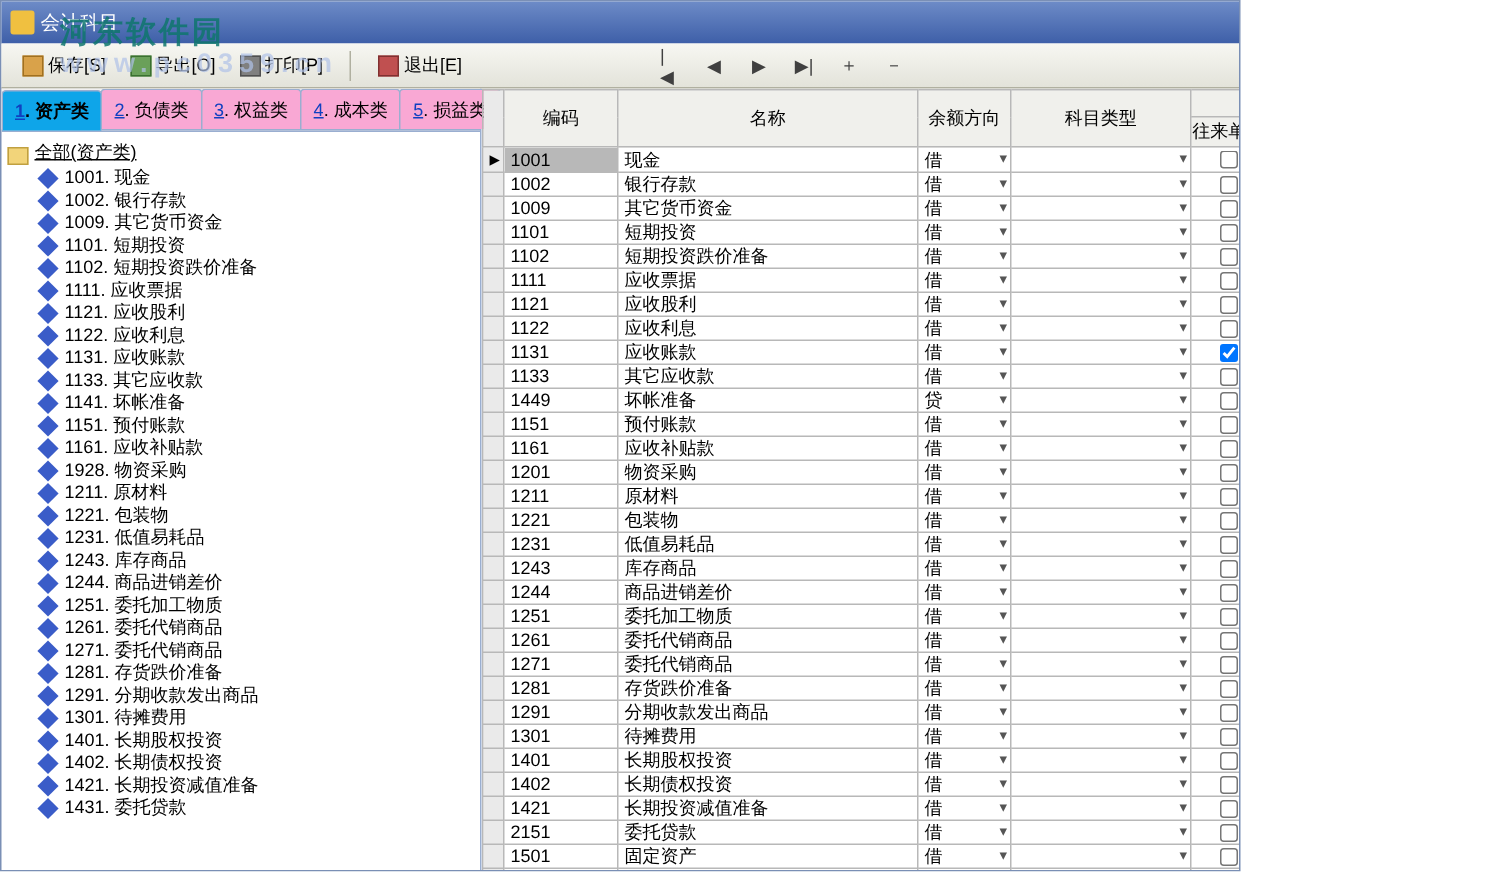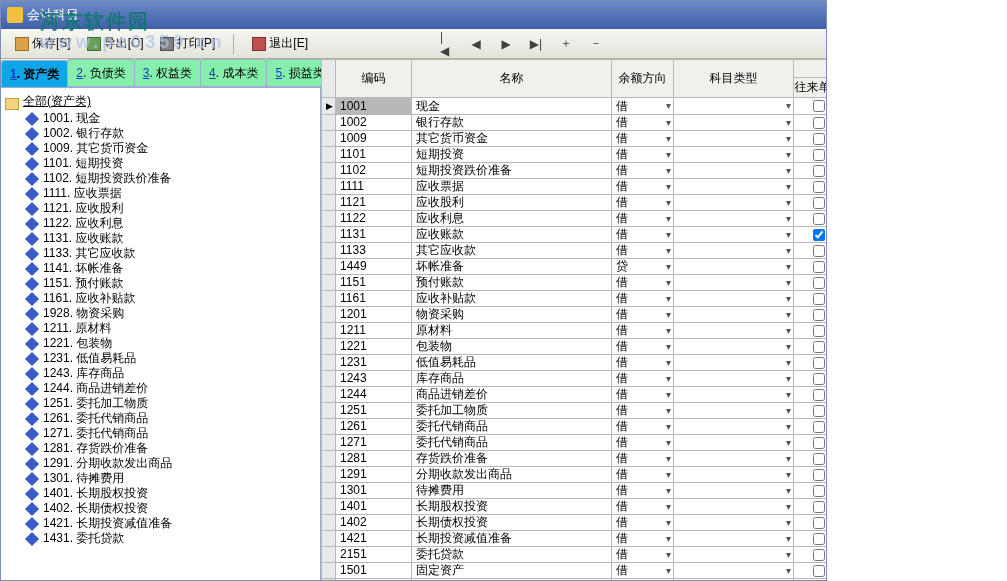--- a/index.html
+++ b/index.html
@@ -15,21 +15,21 @@
 .ico-save { background: #d9a24a; border: 1px solid #a07020; }
 .ico-export { background: #6aa05a; border: 1px solid #3a7030; }
 .ico-print { background: #808080; border: 1px solid #505050; }
 .ico-exit { background: #c05050; border: 1px solid #803030; }
 .toolbar .sep { width: 1px; height: 20px; background: #b0b0a0; margin: 0 6px; }
 .navbtns { display: flex; gap: 18px; margin-left: 120px; }
 .navbtn { width: 12px; height: 12px; color: #404040; cursor: pointer; font-size: 12px; display: flex; align-items: center; justify-content: center; }
 .main { flex: 1; display: flex; overflow: hidden; }
 .left { width: 320px; display: flex; flex-direction: column; border-right: 1px solid #9aaed0; }
 .tabs { height: 28px; display: flex; border-bottom: 1px solid #9aaed0; background: #f0f0f0; }
-.tab { flex: 0 0 auto; padding: 5px 8px; border: 1px solid #9aaed0; border-bottom: none; margin-right: -1px; background: #86efac; cursor: pointer; font-size: 12px; border-radius: 3px 3px 0 0; }
+.tab { flex: 0 0 auto; padding: 5px 8px; border: 1px solid #9aaed0; border-bottom: none; margin-right: -1px; background: #f9a8d4; cursor: pointer; font-size: 12px; border-radius: 3px 3px 0 0; }
 .tab.active { background: #0ea5e9; font-weight: bold; position: relative; top: 1px; }
 .tab .num { color: #1040c0; text-decoration: underline; }
 .tree { flex: 1; overflow-y: auto; padding: 4px 2px; border-top: 1px solid #9aaed0; }
 .tree-root { display: flex; align-items: flex-end; gap: 4px; padding: 1px 2px; text-decoration: underline; }
 .tree-root .ficon { width: 14px; height: 12px; background: #f2d47a; border: 1px solid #c0a040; }
 .tree-item { display: flex; align-items: center; gap: 4px; padding: 0 2px 0 24px; line-height: 15px; cursor: pointer; }
 .tree-item .dicon { width: 10px; height: 10px; background: #3a5cc8; transform: rotate(45deg); margin-right: 2px; flex-shrink: 0; }
 .right { flex: 1; display: flex; flex-direction: column; overflow: hidden; }
 .grid { flex: 1; overflow: auto; }
 table { border-collapse: collapse; width: 100%; table-layout: fixed; }

